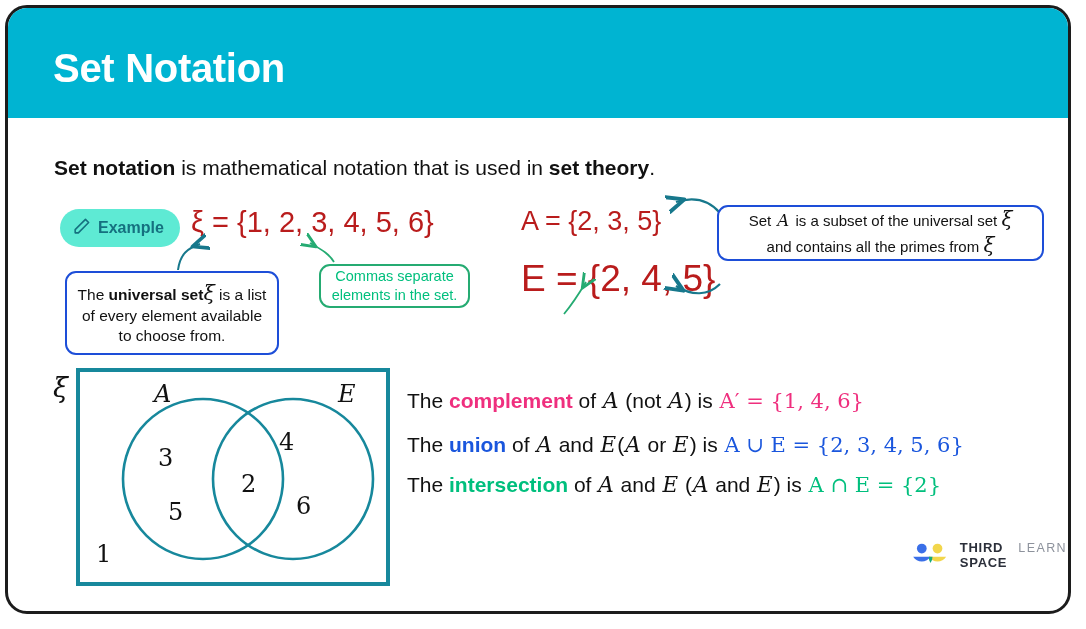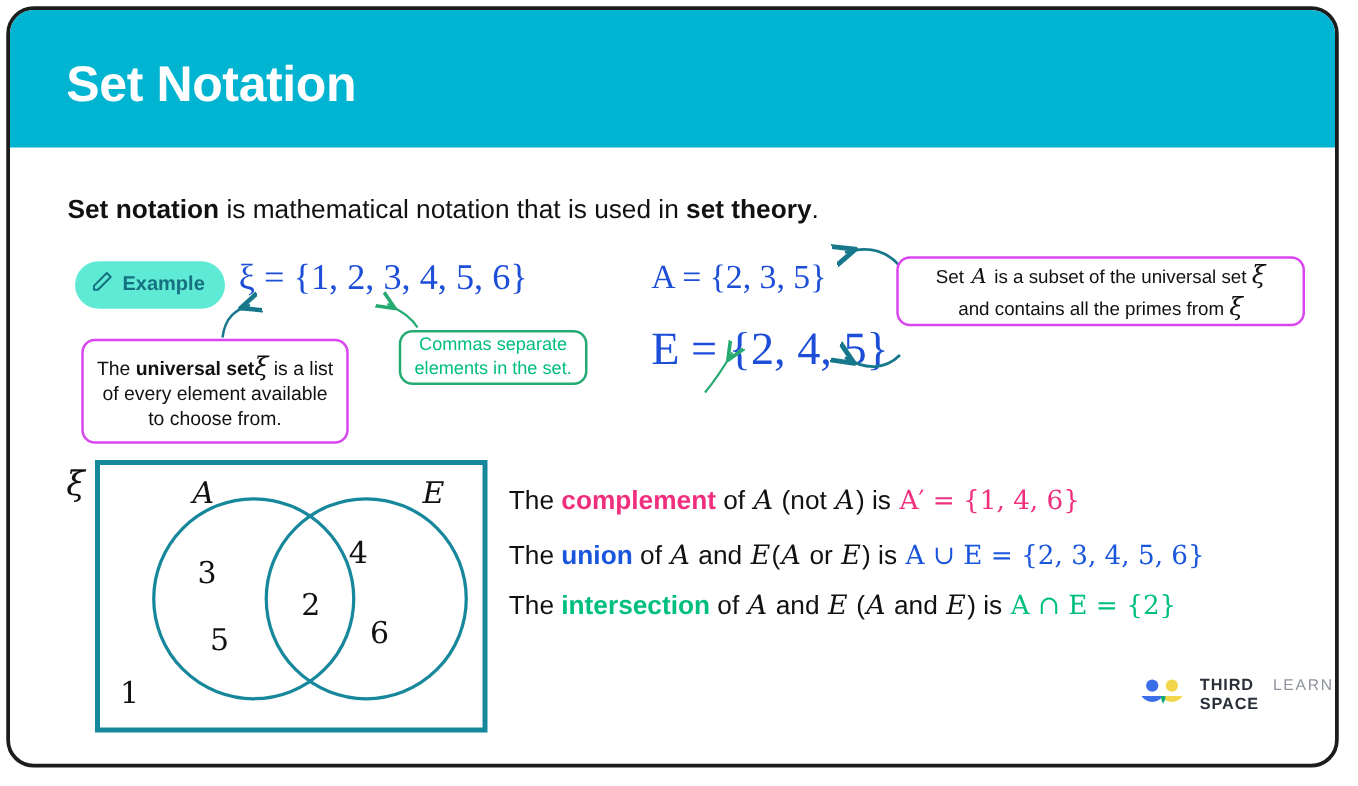--- a/index.html
+++ b/index.html
@@ -73,22 +73,22 @@
     box-sizing: border-box;
   }
   .example-label {
     font-size: 16px;
     font-weight: bold;
     color: #15707f;
   }
 
   
   .math {
-    font-family: Liberation Serif, serif;
-    color: #1d4ed8;
+    font-family: Liberation Sans, sans-serif;
+    color: #b91c1c;
     white-space: nowrap;
   }
 
   .eq-universal {
     position: absolute;
     left: 183px;
     top: 198px;
     font-size: 29px;
   }
   .eq-a {
@@ -110,21 +110,21 @@
     box-sizing: border-box;
     border-radius: 11px;
     background: #ffffff;
     display: flex;
     align-items: center;
     justify-content: center;
     text-align: center;
     line-height: 1.28;
     color: #111111;
   }
-  .callout.teal { border: 2px solid #d946ef; }
+  .callout.teal { border: 2px solid #1d4ed8; }
   .callout.green { border: 2px solid #25ab72; }
 
   .co-universal {
     left: 57px; top: 263px;
     width: 214px; height: 84px;
     font-size: 15.5px;
     padding: 4px 8px;
   }
   .co-commas {
     left: 311px; top: 256px;

